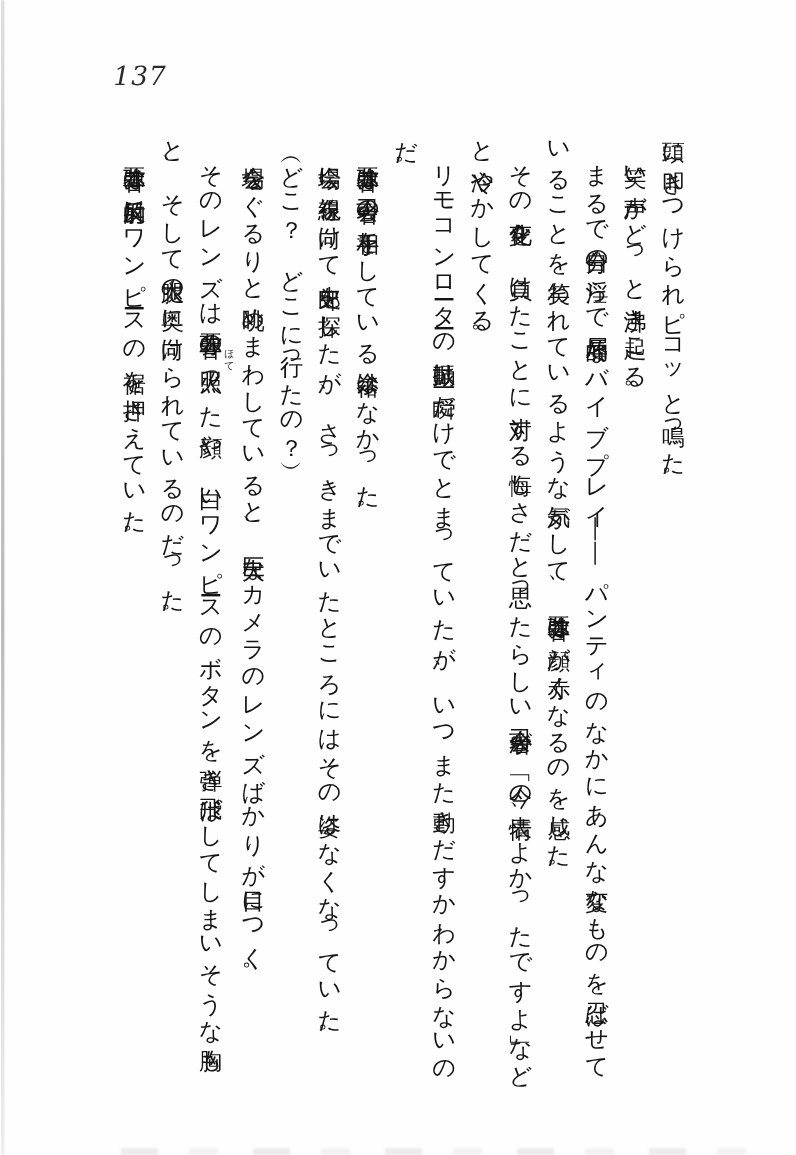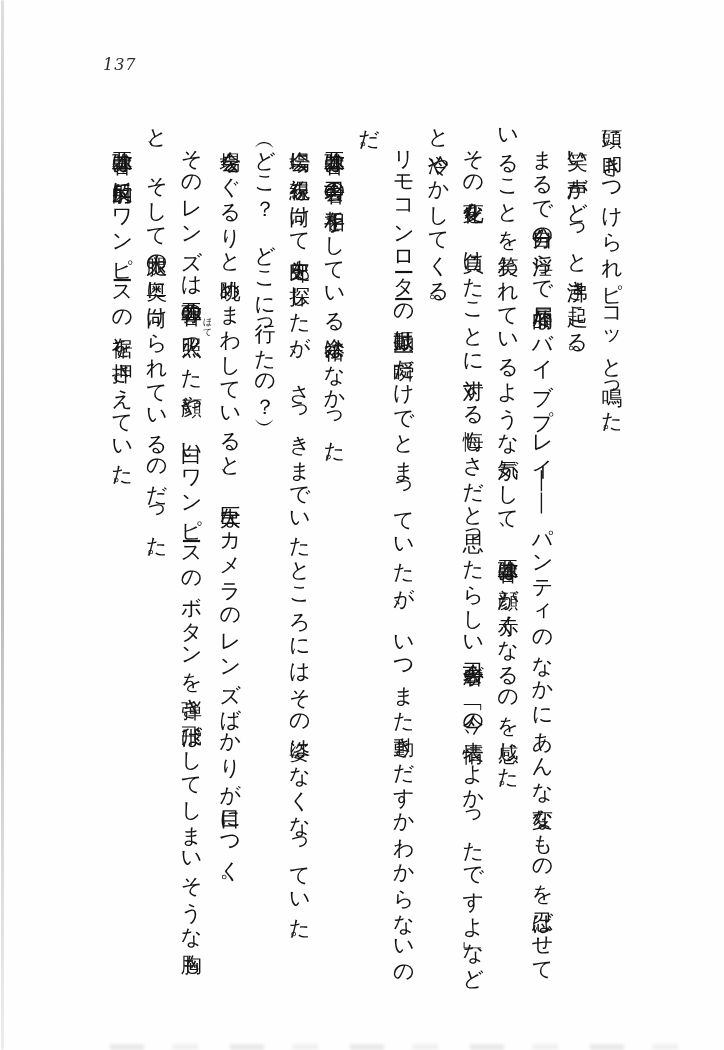--- a/index.html
+++ b/index.html
@@ -12,21 +12,21 @@
     width: 724px;
     height: 1050px;
     background: #fefefe;
     overflow: hidden;
     font-family: "DejaVu Serif", "Liberation Serif", serif;
   }
   .page-number {
     position: absolute;
     top: 55px;
     left: 103px;
-    font-size: 16px;
+    font-size: 24px;
     font-style: italic;
     color: #2b2b2b;
     letter-spacing: 1px;
   }
   .text-area {
     position: absolute;
     top: 114px;
     right: 95px;
     height: 872px;
     writing-mode: vertical-rl;

